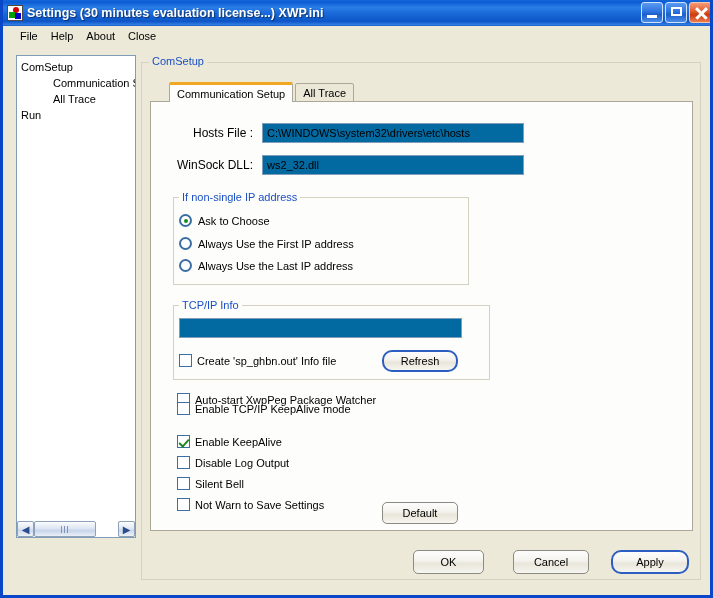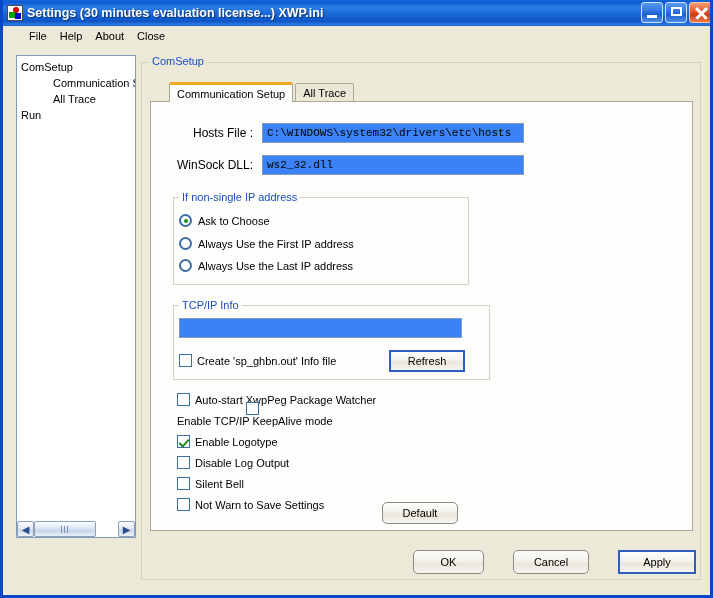--- a/index.html
+++ b/index.html
@@ -109,21 +109,21 @@
 
   
   .menubar {
     position: absolute;
     left: 0; top: 26px;
     width: 707px;
     height: 20px;
     background: #ece9d8;
     display: flex;
     align-items: center;
-    padding-left: 20px;
+    padding-left: 11px;
     box-sizing: border-box;
   }
   .menuitem {
     font-size: 11px;
     padding: 2px 7px 2px 6px;
     color: #000;
     white-space: nowrap;
   }
 
   
@@ -269,23 +269,23 @@
     align-items: center;
   }
   .field-label {
     font-size: 12px;
     text-align: right;
     color: #000;
     white-space: nowrap;
   }
   .textbox {
     box-sizing: border-box;
-    background: #3b82f6;
+    background: #0369a1;
     border: 1px solid #7f9db9;
-    font-family: Liberation Mono, monospace;
+    font-family: Liberation Sans, sans-serif;
     font-size: 11px;
     color: #000;
     padding: 2px 4px;
     height: 20px;
     line-height: 15px;
     white-space: nowrap;
     overflow: hidden;
   }
 
   
@@ -364,22 +364,21 @@
     font-family: "Liberation Sans", sans-serif;
     font-size: 11px;
     color: #000;
     display: flex;
     align-items: center;
     justify-content: center;
     position: absolute;
   }
   .btn-default {
     border: 2px solid #2b5ec0;
-    border-radius: 0;
-    margin-left: 7px;
+    border-radius: 10px;
   }
 
   
 </style>
 </head>
 <body>
 
 <div id="window">
 
   <div class="titlebar">
@@ -468,27 +467,27 @@
     <span class="checkbox"></span>
     <span>Create 'sp_ghbn.out' Info file</span>
   </div>
 
   <div class="btn btn-default" style="left:379px; top:350px; width:76px; height:22px;">Refresh</div>
 
   <div class="check-row" style="left:174px; top:393px;">
     <span class="checkbox"></span>
     <span>Auto-start XwpPeg Package Watcher</span>
   </div>
-  <div class="check-row" style="left:174px; top:402px;flex-direction:column;">
+  <div class="check-row" style="left:174px; top:402px;">
     <span class="checkbox"></span>
     <span>Enable TCP/IP KeepAlive mode</span>
   </div>
   <div class="check-row" style="left:174px; top:435px;">
     <span class="checkbox checked"></span>
-    <span>Enable Logotype</span>
+    <span>Enable KeepAlive</span>
   </div>
   <div class="check-row" style="left:174px; top:456px;">
     <span class="checkbox"></span>
     <span>Disable Log Output</span>
   </div>
   <div class="check-row" style="left:174px; top:477px;">
     <span class="checkbox"></span>
     <span>Silent Bell</span>
   </div>
   <div class="check-row" style="left:174px; top:498px;">

